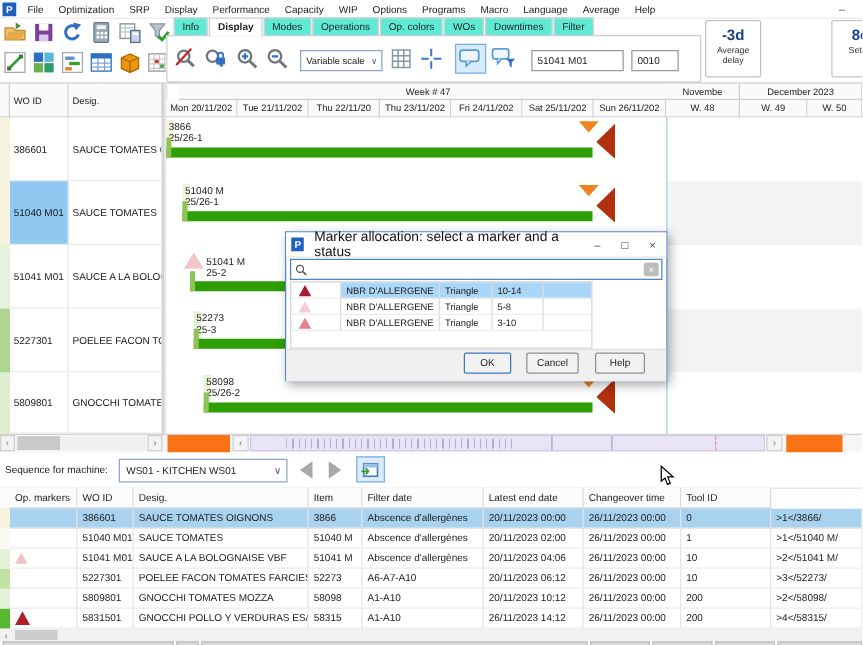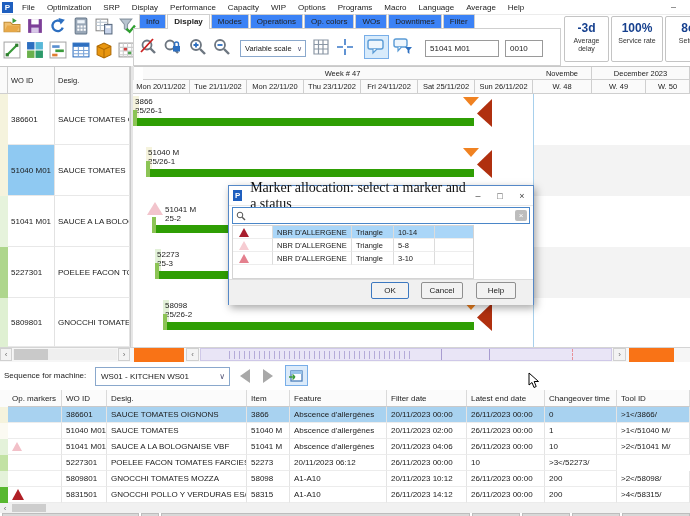--- a/index.html
+++ b/index.html
@@ -6,21 +6,21 @@
   #app{position:relative;width:690px;height:516px;overflow:hidden;background:#fff;
        font-family:"Liberation Sans",sans-serif;color:#1a1a1a;font-size:8px;}
   .abs{position:absolute;}
   
   .menubar{position:absolute;left:0;top:0;width:690px;height:14px;display:flex;align-items:center;gap:0;border-bottom:1px solid #ececec;background:#fff;}
   .menubar .mi{padding:0 6px;font-size:8px;color:#222;cursor:default;}
   .plogo{width:11px;height:11px;background:#1f5fbf;color:#fff;font-size:8px;font-weight:bold;display:flex;align-items:center;justify-content:center;margin:0 3px 0 2px;}
   
   .tbico{position:absolute;width:18px;height:18px;}
   
-  .tab{display:inline-block;padding:2px 6px 2px 6px;font-size:8px;color:#222;background:#3b82f6;border:1px solid #cfcfcf;border-bottom:none;margin-right:1px;}
+  .tab{display:inline-block;padding:2px 6px 2px 6px;font-size:8px;color:#222;background:#5eead4;border:1px solid #cfcfcf;border-bottom:none;margin-right:1px;}
   .tab.active{background:#fff;font-weight:bold;position:relative;z-index:2;padding-bottom:3px;}
   
   .statbox{position:absolute;top:16px;height:44px;border:1px solid #c4c4c4;border-radius:2px;background:#fff;text-align:center;overflow:hidden;}
   .statval{font-size:12px;font-weight:bold;color:#16408e;margin-top:4px;}
   .statlab{font-size:7px;color:#333;line-height:8px;margin-top:2px;}
   
   .hcell{position:absolute;box-sizing:border-box;border-right:1px solid #cfcfcf;border-bottom:1px solid #cfcfcf;background:#fafafa;font-size:7.5px;color:#222;display:flex;align-items:center;justify-content:center;overflow:hidden;white-space:nowrap;}
   .gbar{position:absolute;height:8px;background:#2f9e04;}
   .gtick{position:absolute;width:4px;height:16px;background:#8cc455;}
   .gstripe{position:absolute;width:6px;}
@@ -199,24 +199,20 @@
     <span style="padding-left:4px;font-size:8px;">51041 M01</span>
   </div>
   <div class="abs" style="left:505px;top:40px;width:36px;height:15px;border:1px solid #9a9a9a;background:#fff;display:flex;align-items:center;">
     <span style="padding-left:4px;font-size:8px;">0010</span>
   </div>
 
   <div class="statbox" style="left:564px;width:43px;">
     <div class="statval">-3d</div>
     <div class="statlab">Average delay</div>
   </div>
-  <div class="statbox" style="left:611px;width:50px;">
-    <div class="statval">100%</div>
-    <div class="statlab">Service rate</div>
-  </div>
   <div class="statbox" style="left:665px;width:44px;">
     <div class="statval">8c</div>
     <div class="statlab">Setup</div>
   </div>
 
   <div class="abs" style="left:0;top:66px;width:690px;height:296px;border-top:1px solid #c8c8c8;"></div>
 
   <div class="hcell" style="left:0;top:67px;width:8px;height:27px;"></div>
   <div class="hcell" style="left:8px;top:67px;width:47px;height:27px;justify-content:flex-start;padding-left:3px;">WO ID</div>
   <div class="hcell" style="left:55px;top:67px;width:75px;height:27px;justify-content:flex-start;padding-left:3px;">Desig.</div>
@@ -238,21 +234,21 @@
   <div class="lcell" style="left:8px;top:298px;width:47px;height:49px;">5809801</div>
   <div class="lcell" style="left:55px;top:298px;width:75px;height:49px;">GNOCCHI TOMATES MOZZA</div>
 
   <div class="abs" style="left:130px;top:66px;width:3px;height:296px;background:#e6e6e6;border-left:1px solid #c8c8c8;"></div>
 
   <div class="hcell" style="left:133px;top:67px;width:400px;height:13px;margin-left:10px;">Week # 47</div>
   <div class="hcell" style="left:533px;top:67px;width:59px;height:13px;">Novembe</div>
   <div class="hcell" style="left:592px;top:67px;width:98px;height:13px;">December 2023</div>
   <div class="hcell" style="left:133px;top:80px;width:57px;height:14px;">Mon 20/11/202</div>
   <div class="hcell" style="left:190px;top:80px;width:57px;height:14px;">Tue 21/11/202</div>
-  <div class="hcell" style="left:247px;top:80px;width:57px;height:14px;">Mon 22/11/20</div>
+  <div class="hcell" style="left:247px;top:80px;width:57px;height:14px;">Thu 22/11/20</div>
   <div class="hcell" style="left:304px;top:80px;width:57px;height:14px;">Thu 23/11/202</div>
   <div class="hcell" style="left:361px;top:80px;width:57px;height:14px;">Fri 24/11/202</div>
   <div class="hcell" style="left:418px;top:80px;width:57px;height:14px;">Sat 25/11/202</div>
   <div class="hcell" style="left:475px;top:80px;width:58px;height:14px;">Sun 26/11/202</div>
   <div class="hcell" style="left:533px;top:80px;width:59px;height:14px;">W. 48</div>
   <div class="hcell" style="left:592px;top:80px;width:54px;height:14px;">W. 49</div>
   <div class="hcell" style="left:646px;top:80px;width:44px;height:14px;">W. 50</div>
 
   <div class="abs" style="left:133px;top:94px;width:557px;height:253px;background:#fff;overflow:hidden;">
 
@@ -289,21 +285,21 @@
     <div class="glabel" style="left:32px;top:207px;"><span>58098</span><br><span>25/26-2</span></div>
     <div class="gbar" style="left:30px;top:228px;width:311px;"></div>
     <div class="gtick" style="left:30px;top:220px;"></div>
     <div class="otri" style="left:330px;top:207px;"></div>
     <div class="rflag" style="left:344px;top:209px;"></div>
   </div>
 
   <div id="dlg">
     <div class="dlg-title">
       <div class="plogo" style="margin-left:4px;">P</div>
-      <span style="margin-left:5px;font-size:14px;color:#111;font-family:Liberation Serif, serif;">Marker allocation: select a marker and a status</span>
+      <span style="margin-left:5px;font-size:11px;color:#111;">Marker allocation: select a marker and a status</span>
       <div style="margin-left:auto;display:flex;">
         <div class="dlg-ctl">–</div>
         <div class="dlg-ctl">□</div>
         <div class="dlg-ctl">×</div>
       </div>
     </div>
     <div class="abs" style="left:3px;top:21px;width:296px;height:15px;border:1px solid #4a86c8;background:#fff;display:flex;align-items:center;">
       <svg style="width:10px;height:10px;margin-left:3px;" viewBox="0 0 10 10">
           <circle cx="4" cy="4" r="2.8" stroke="#555" fill="none"></circle>
           <path d="M6.2 6.2L9 9" stroke="#555" stroke-width="1.4"></path>
@@ -386,21 +382,20 @@
   <div class="abs" style="left:0;top:439px;width:8px;height:16px;background:#e4f2da;"></div>
   <div class="abs" style="left:0;top:455px;width:8px;height:16px;background:#c2e2a4;"></div>
   <div class="abs" style="left:0;top:471px;width:8px;height:16px;background:#e4f2da;"></div>
   <div class="abs" style="left:0;top:487px;width:8px;height:16px;background:#58b830;"></div>
 
   <div class="btrow" style="top:390px;height:17px;">
     <div class="bth">Op. markers</div>
     <div class="bth">WO ID</div>
     <div class="bth">Desig.</div>
     <div class="bth">Item</div>
-    <div class="bth">Feature</div>
     <div class="bth">Filter date</div>
     <div class="bth">Latest end date</div>
     <div class="bth">Changeover time</div>
     <div class="bth">Tool ID</div>
   </div>
 
   <div class="btrow" style="top:407px;background:#a8d2f0;">
     <div class="btc"></div>
     <div class="btc">386601</div>
     <div class="btc">SAUCE TOMATES OIGNONS</div>
@@ -433,20 +428,21 @@
     <div class="btc">20/11/2023 04:06</div>
     <div class="btc">26/11/2023 00:00</div>
     <div class="btc">10</div>
     <div class="btc">&gt;2&lt;/51041 M/</div>
   </div>
   <div class="btrow" style="top:455px;">
     <div class="btc"></div>
     <div class="btc">5227301</div>
     <div class="btc">POELEE FACON TOMATES FARCIES</div>
     <div class="btc">52273</div>
+    <div class="btc">A6-A7-A10</div>
     <div class="btc">20/11/2023 06:12</div>
     <div class="btc">26/11/2023 00:00</div>
     <div class="btc">10</div>
     <div class="btc">&gt;3&lt;/52273/</div>
   </div>
   <div class="btrow" style="top:471px;">
     <div class="btc"></div>
     <div class="btc">5809801</div>
     <div class="btc">GNOCCHI TOMATES MOZZA</div>
     <div class="btc">58098</div>

